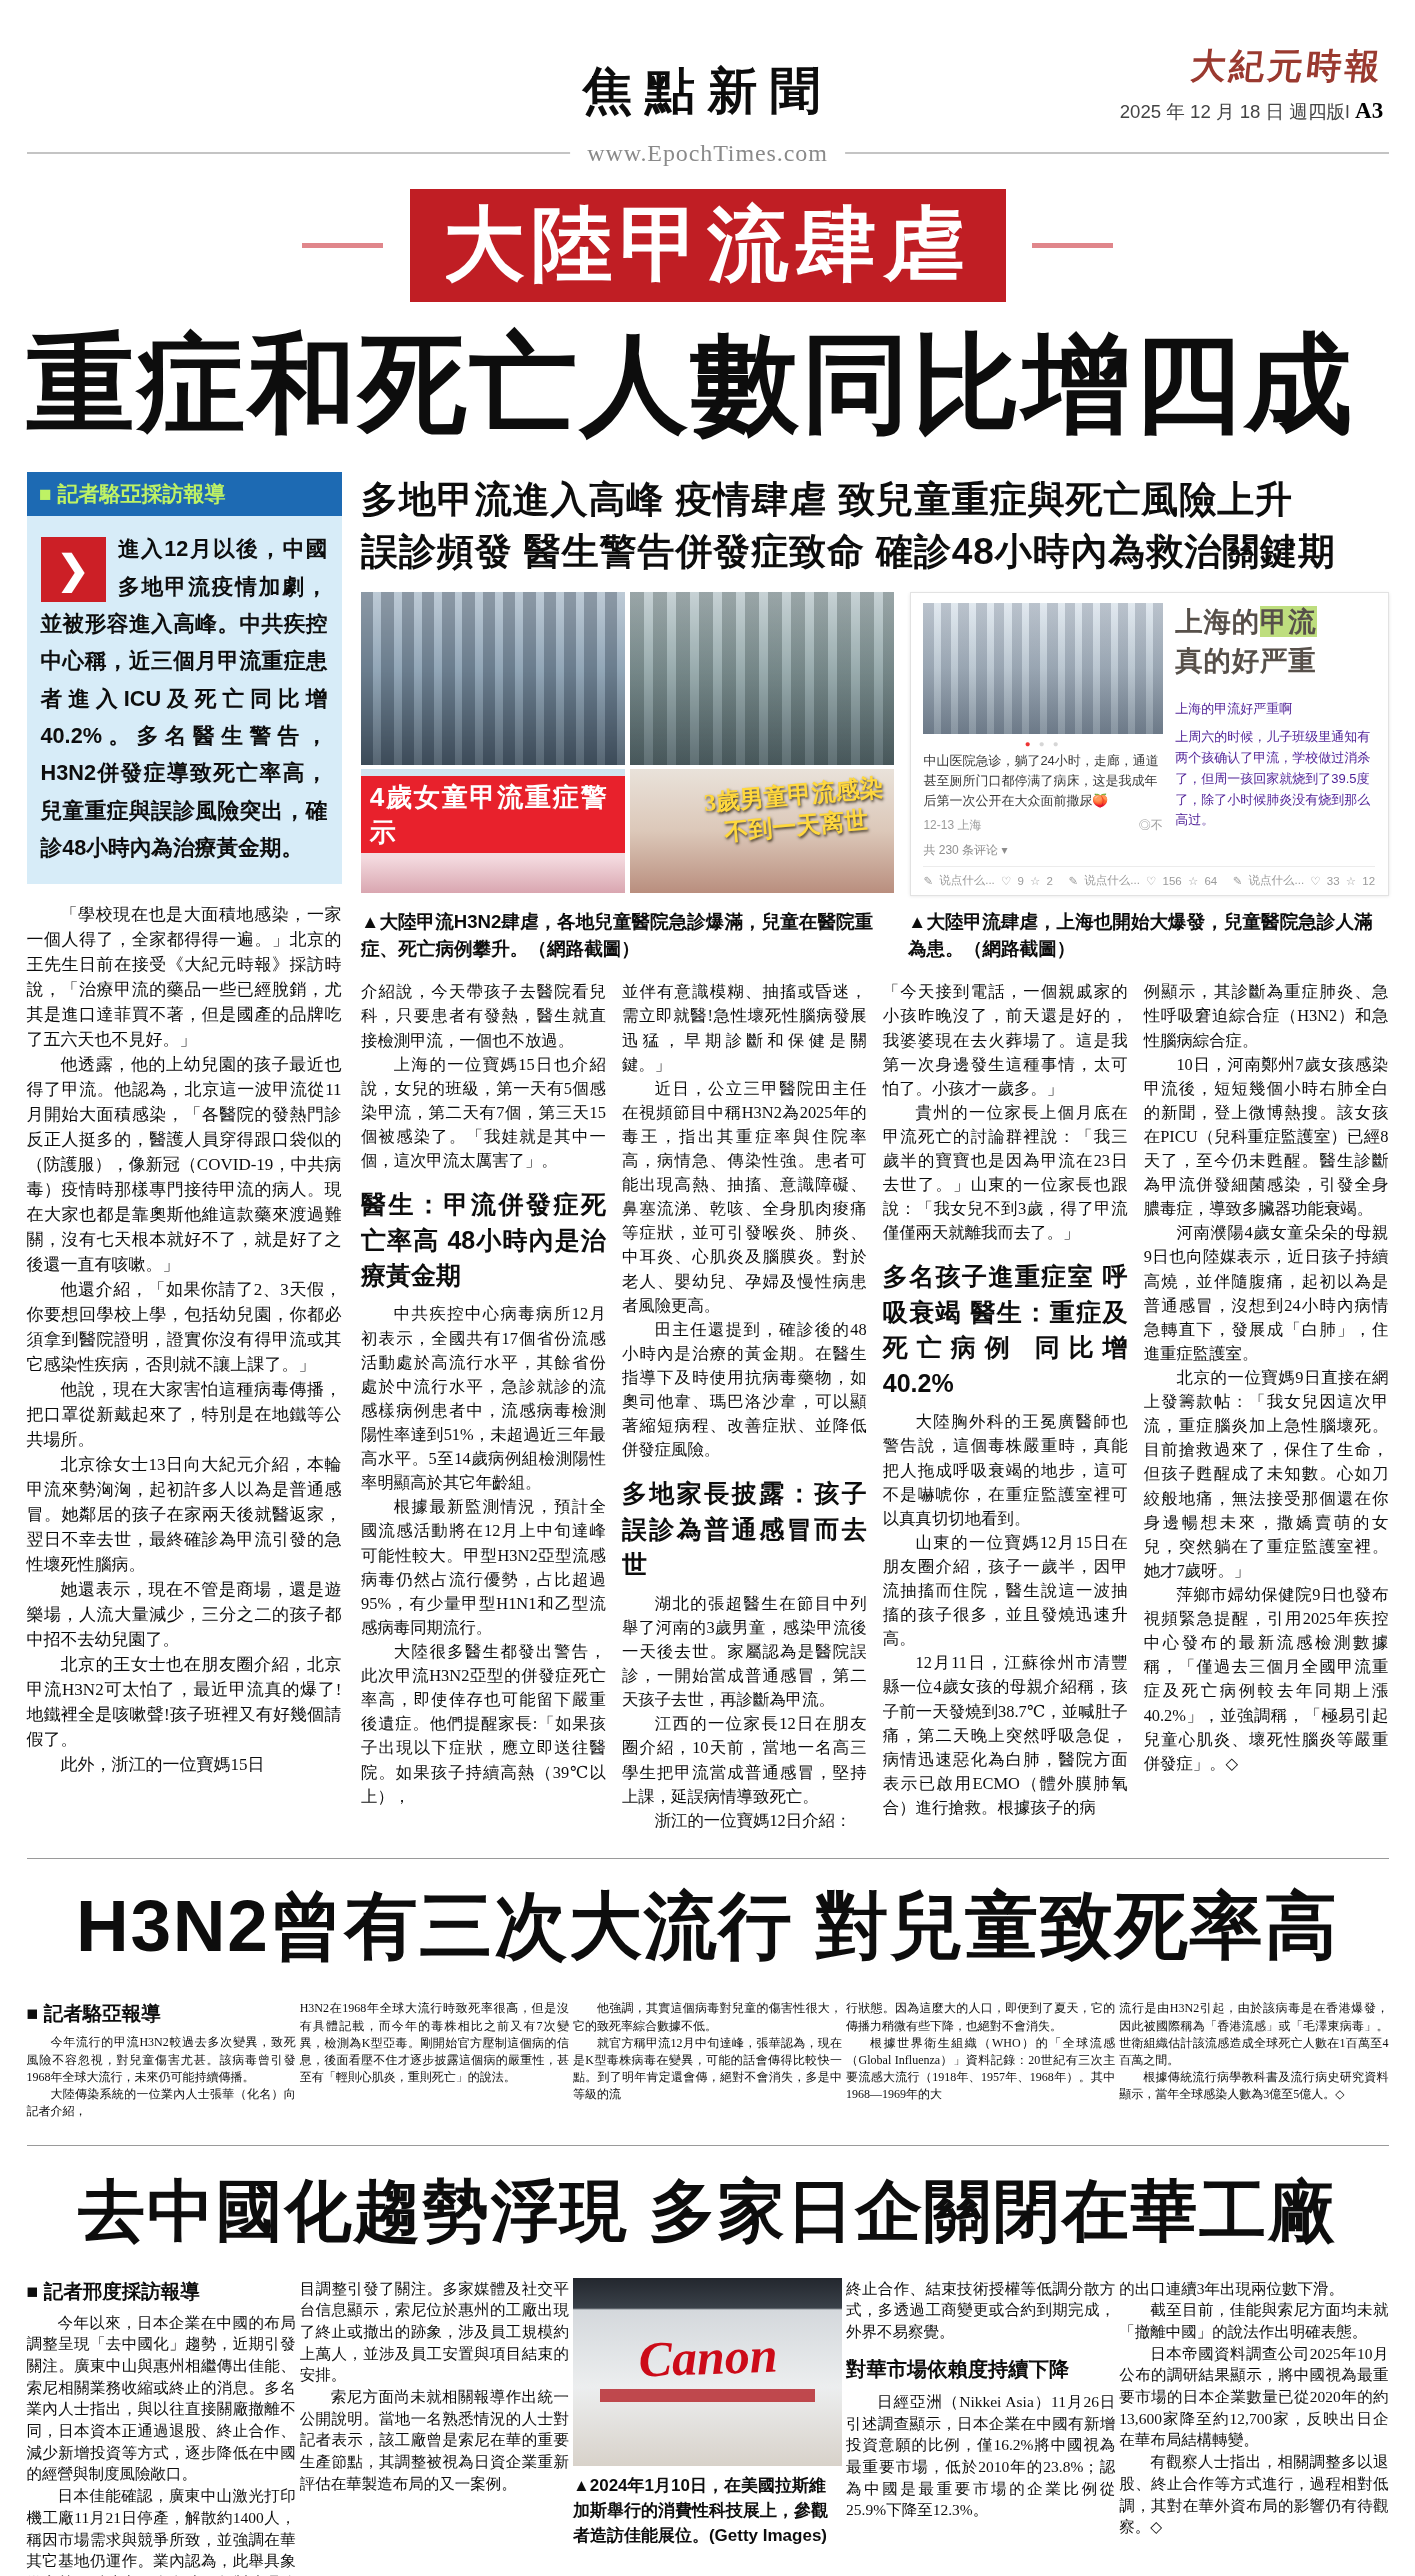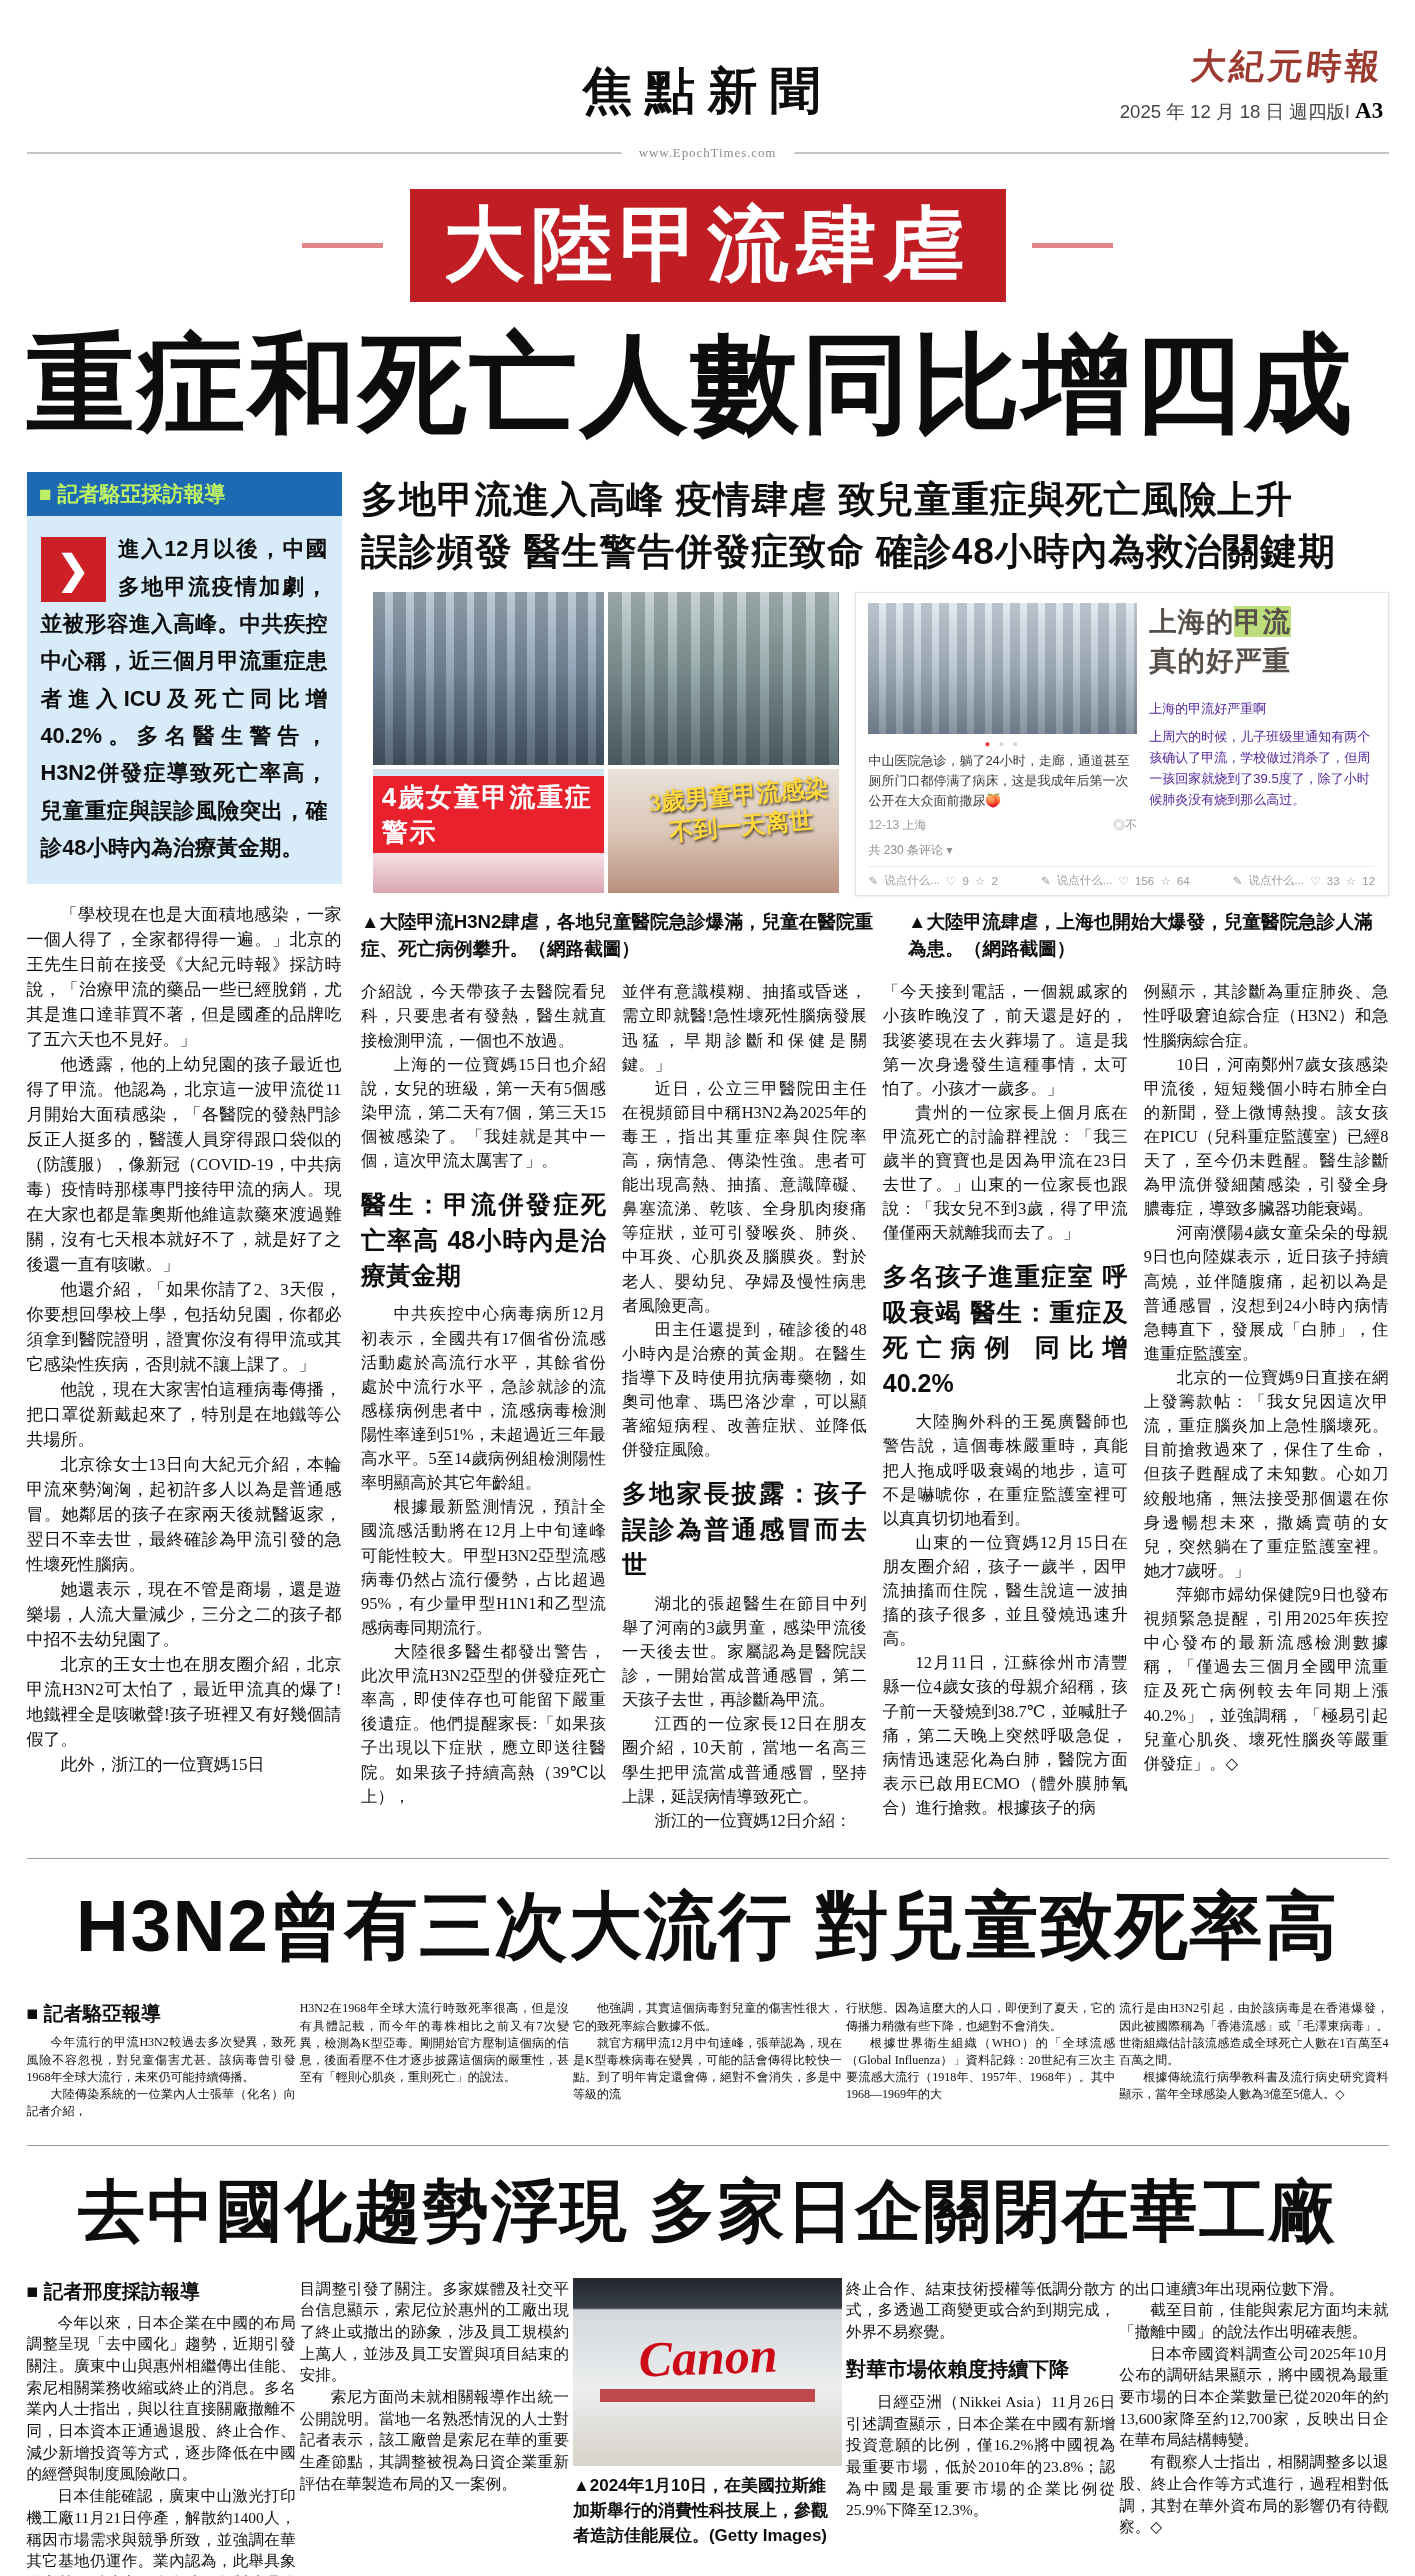--- a/index.html
+++ b/index.html
@@ -11,21 +11,21 @@
   .hdr-left{}
   .section-title{font-family:"Liberation Sans",sans-serif;font-weight:900;font-size:50px;
         letter-spacing:12.4px;text-align:center;white-space:nowrap;}
   .hdr-right{text-align:right;padding-right:5.3px;}
   .masthead{color:#9a3a30;font-weight:900;font-size:35px;letter-spacing:3.5px;
         font-family:"Liberation Serif",serif;transform:skewX(-6deg);display:inline-block;}
   .dateline{font-family:"Liberation Sans",sans-serif;font-size:18.6px;color:#444;margin-top:8.8px;}
   .dateline b{font-family:"Liberation Serif",serif;font-size:23px;color:#000;}
   .hdr-rule{position:relative;height:1.8px;background:#c4c4c4;margin-top:26.5px;}
   .site-url{position:absolute;top:50%;left:50%;transform:translate(-50%,-50%);
-        background:#fff;padding:0 17.7px;color:#8a8a8a;font-size:13px;letter-spacing:0.9px;}
+        background:#fff;padding:0 17.7px;color:#8a8a8a;font-size:24px;letter-spacing:0.9px;}
   
   .kicker-row{display:flex;align-items:center;justify-content:center;gap:26.5px;margin:35px 0 5.3px;}
   .kicker-dash{width:81px;height:5.3px;background:#e0868b;}
   .kicker{background:#c01e24;color:#fff;font-family:"Liberation Sans",sans-serif;
         font-weight:900;font-size:81px;line-height:1.18;padding:8.8px 34px;letter-spacing:7px;}
   .headline{font-size:108px;font-weight:900;text-align:left;letter-spacing:2.7px;
         line-height:1.12;margin:23px 0 26.5px;font-family:"Liberation Serif",serif;}
   
   .a1{display:flex;gap:19.5px;}
   .a1-left{width:315px;flex:none;}
@@ -38,22 +38,22 @@
   .chev{float:left;width:65px;height:65px;background:#cc1f26;margin:7px 12.4px 1.8px 0;
         display:flex;align-items:center;justify-content:center;}
   .chev span{color:#fff;font-size:39px;font-weight:900;font-family:"Liberation Sans",sans-serif;}
   .colbody{font-size:16.4px;line-height:1.47;text-align:justify;}
   .colbody p{margin:0;text-indent:2em;}
   .colbody p.cont{text-indent:0;}
   .a1-left .colbody{margin-top:19.5px;font-size:17px;}
   .subhead-lines{font-family:"Liberation Sans",sans-serif;font-weight:900;font-size:37px;
         line-height:1.4;margin:1.8px 0 14px;letter-spacing:0.9px;}
   .media-row{display:flex;gap:16px;align-items:stretch;}
-  .collage{width:466px;flex:none;display:grid;grid-template-columns:1fr 1fr;
-        grid-template-rows:173px 124px;gap:4.4px;margin-left:12px;}
+  .collage{width:533px;flex:none;display:grid;grid-template-columns:1fr 1fr;
+        grid-template-rows:173px 124px;gap:4.4px;}
   .collage>div{position:relative;overflow:hidden;}
   .ph-crowd1{background:repeating-linear-gradient(90deg,rgba(25,35,48,.28) 0 12.4px,rgba(255,255,255,.07) 12.4px 20.3px),
         linear-gradient(180deg,#b9c7d3 0%,#8aa0b2 45%,#4a5a68 100%);}
   .ph-crowd2{background:repeating-linear-gradient(90deg,rgba(30,42,40,.25) 0 14px,rgba(255,255,255,.06) 14px 23px),
         linear-gradient(180deg,#c3cfd2 0%,#93a7a9 45%,#55666b 100%);}
   .ph-child{background:linear-gradient(180deg,#cfe3ef 0%,#e8f2f7 38%,#f3d9de 72%,#d9a6b0 100%);}
   .ph-baby{background:linear-gradient(180deg,#e9e2da 0%,#dcc8b9 50%,#b98e7e 100%);}
   .ov-red{position:absolute;top:7px;left:0;background:#e8212c;color:#fff;
         font-family:"Liberation Sans",sans-serif;font-weight:900;font-size:26px;
         padding:3.5px 8.8px;letter-spacing:1.8px;}

